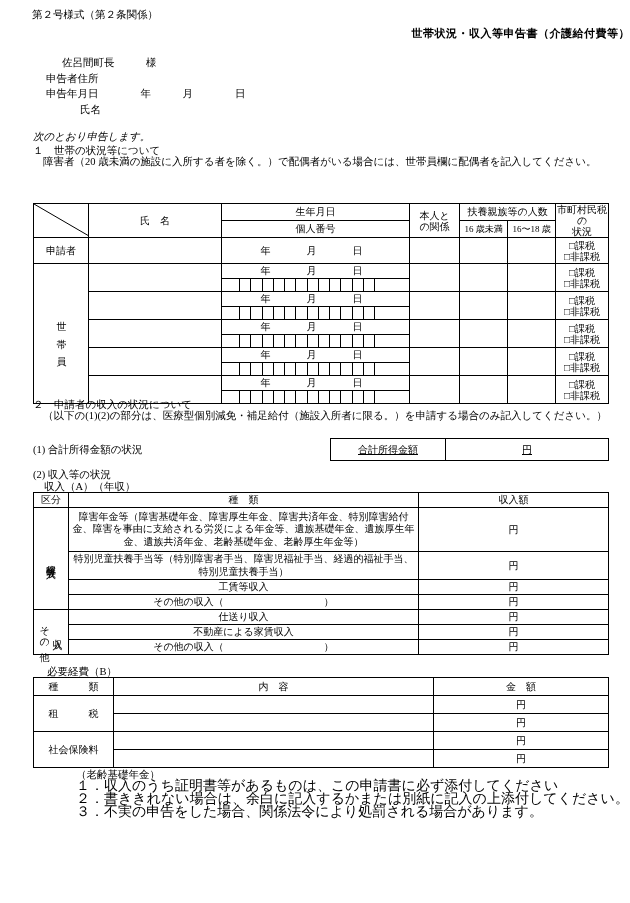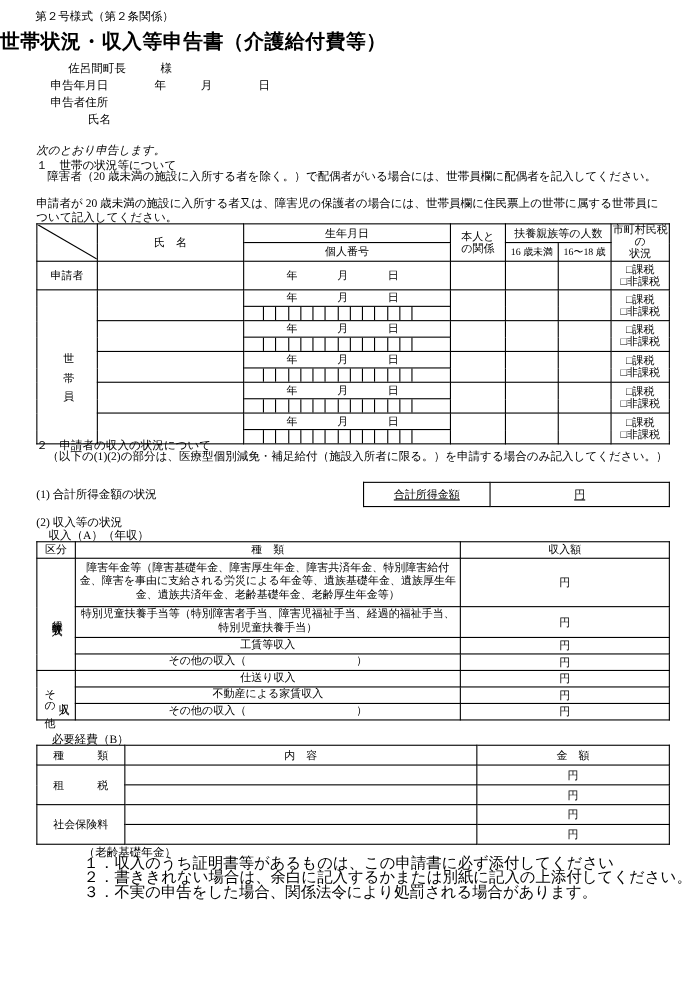--- a/index.html
+++ b/index.html
@@ -12,21 +12,21 @@
     color: #000000;
     font-size: 10px;
     position: relative;
     overflow: hidden;
   }
   .page { position: relative; width: 630px; height: 856px; padding: 16px; }
 
   .form-no { position: absolute; left: 32px; top: 8px; font-size: 10.5px; }
   .doc-title {
     position: absolute; left: 0; top: 26px; width: 630px;
-    text-align: left; font-size: 18px; font-weight: bold;
+    text-align: right; font-size: 11px; font-weight: bold;
     letter-spacing: 0.5px;
   }
 
   .addr-block { position: absolute; left: 46px; top: 55px; font-size: 10.5px; line-height: 15.5px; }
   .addr-line { white-space: pre; }
   .indent1 { padding-left: 16px; }
   .indent2 { padding-left: 34px; }
 
   .intro { position: absolute; left: 33px; top: 130px; font-size: 10.5px; font-style: italic; }
   .sec1-head { position: absolute; left: 33px; top: 144px; font-size: 10.5px; white-space: pre; }
@@ -101,29 +101,28 @@
 </head>
 <body>
 
 <div class="page">
 
   <div class="form-no">第２号様式（第２条関係）</div>
   <div class="doc-title">世帯状況・収入等申告書（介護給付費等）</div>
 
   <div class="addr-block">
     <div class="addr-line indent1">佐呂間町長　　　様</div>
+    <div class="addr-line">申告者住所</div>
     <div class="addr-line">申告年月日　　　　年　　　月　　　　日</div>
-    <div class="addr-line">申告者住所</div>
     <div class="addr-line indent2">氏名</div>
   </div>
 
   <div class="intro">次のとおり申告します。</div>
   <div class="sec1-head">１　世帯の状況等について</div>
   <div class="sec1-p1">障害者（20 歳未満の施設に入所する者を除く。）で配偶者がいる場合には、世帯員欄に配偶者を記入してください。</div>
-  <div class="sec1-p2">申請者が 20 歳未満の施設に入所する者又は、障害児の保護者の場合には、世帯員欄に住民票上の世帯に属する世帯員について記入してください。</div>
 
   <table class="grid" id="household-table">
     <colgroup>
       <col style="width:55px">
         <col style="width:133px">
         <col style="width:188px">
       <col style="width:50px">
         <col style="width:48px">
         <col style="width:48px">
         <col style="width:53px">

